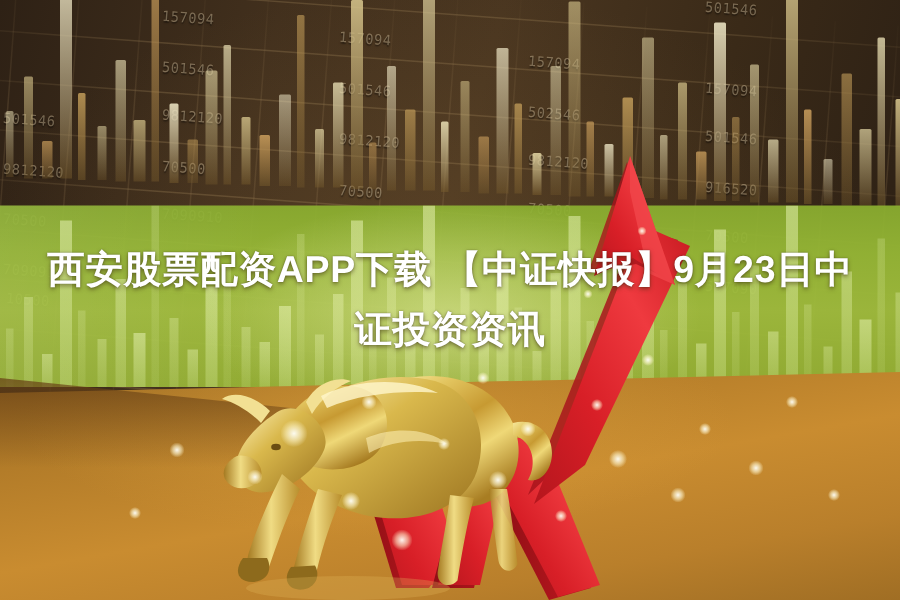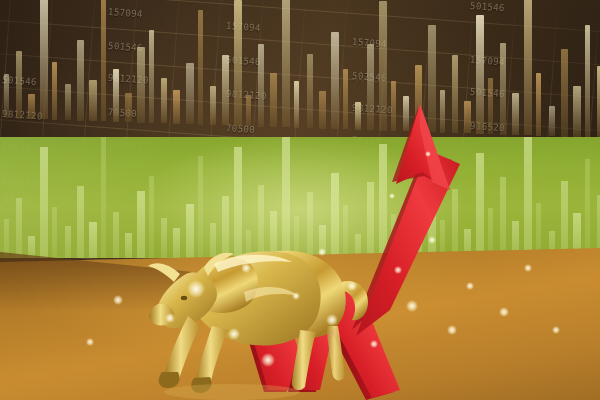--- a/index.html
+++ b/index.html
@@ -437,14 +437,18 @@
       <div class="spark" style="left: 466px; top: 282px; width: 8px; height: 8px;"></div>
       <div class="spark" style="left: 499px; top: 307px; width: 10px; height: 10px;"></div>
       <div class="spark" style="left: 524px; top: 264px; width: 8px; height: 8px;"></div>
       <div class="spark" style="left: 552px; top: 326px; width: 8px; height: 8px;"></div>
       <div class="spark" style="left: 113px; top: 295px; width: 10px; height: 10px;"></div>
       <div class="spark" style="left: 86px; top: 338px; width: 8px; height: 8px;"></div>
       <div class="spark" style="left: 425px; top: 151px; width: 6px; height: 6px;"></div>
       <div class="spark" style="left: 389px; top: 193px; width: 6px; height: 6px;"></div>
     </div>
 
+  <div class="headline">
+    <span>西安股票配资APP下载 【中证快报】9月23日中</span>
+    <span class="l2">证投资资讯</span>
+  </div>
 
 </div>
 
 </body></html>

